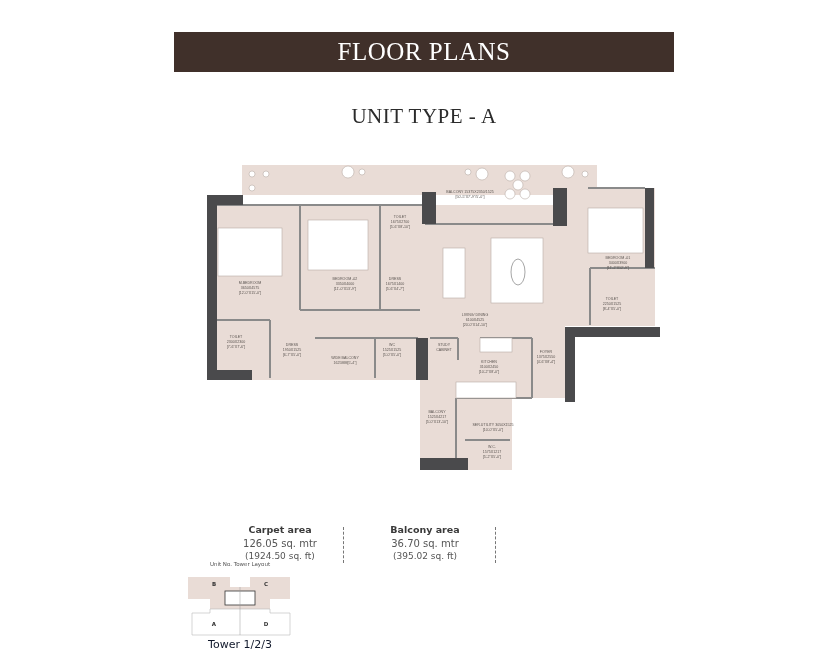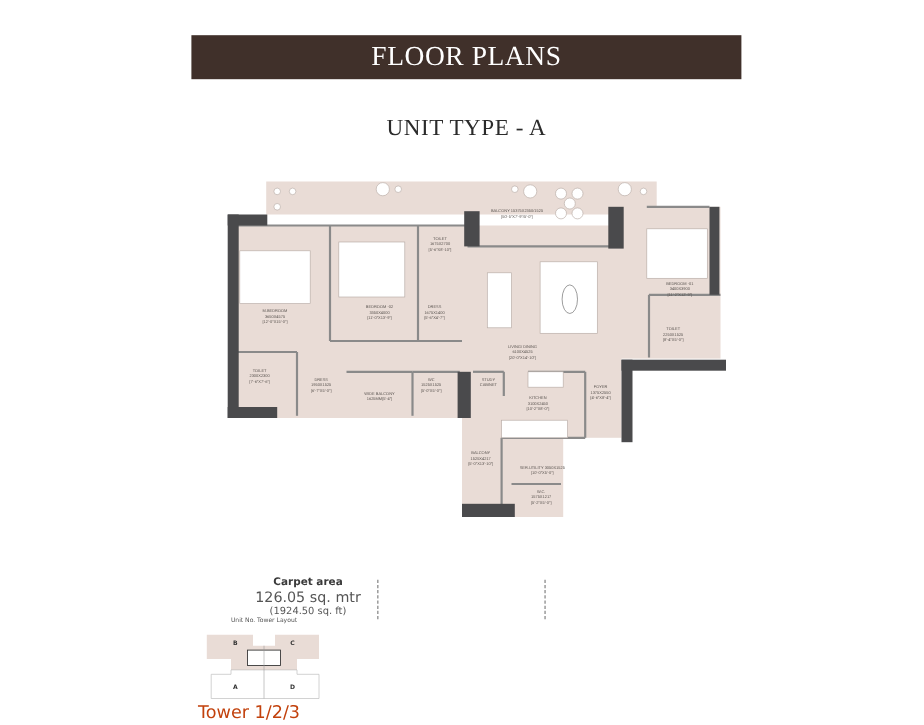--- a/index.html
+++ b/index.html
@@ -6,26 +6,26 @@
   body{width:840px;height:659px;position:relative;overflow:hidden;font-family:"Liberation Sans",sans-serif;color:#3a3a3a;}
   .banner{position:absolute;left:174px;top:32px;width:500px;height:40px;background:#40302a;display:flex;align-items:center;justify-content:center;}
   .banner-title{font-family:"Liberation Serif","DejaVu Serif",serif;color:#ffffff;font-size:25px;letter-spacing:0.5px;}
   .unit-title{position:absolute;left:0;top:104px;width:848px;text-align:center;font-family:"Liberation Serif","DejaVu Serif",serif;font-size:21px;color:#2b2b2b;letter-spacing:0.5px;}
   .plan{position:absolute;left:200px;top:160px;width:470px;height:320px;}
   .plan svg{display:block;}
   .plan text{font-family:"Liberation Sans",sans-serif;fill:#5a5450;}
   .areas{position:absolute;left:200px;top:500px;width:440px;height:50px;margin-top:21px;}
   .area{position:absolute;top:0;width:140px;text-align:center;}
   .area-label{font-family:"DejaVu Sans",sans-serif;font-weight:bold;font-size:9.5px;color:#3a3a3a;margin-top:3px;}
-  .area-val{font-family:"DejaVu Sans",sans-serif;font-size:13px;color:#555;line-height:12px;margin-top:3px;}
+  .area-val{font-family:"DejaVu Sans",sans-serif;font-size:10px;color:#555;line-height:12px;margin-top:3px;}
   .area-val2{font-family:"DejaVu Sans",sans-serif;font-size:9px;color:#555;line-height:12px;}
   .divider{position:absolute;top:6px;width:0;height:36px;border-left:1.5px dashed #777;}
   .tower{position:absolute;left:180px;top:555px;width:120px;height:104px;}
   .tower-caption{position:absolute;left:0;top:6px;width:120px;text-align:center;font-size:5.5px;color:#555;font-family:"DejaVu Sans",sans-serif;}
-  .tower-name{position:absolute;left:0;top:83px;width:120px;font-size:16px;color:#c2410c;font-family:"DejaVu Sans",sans-serif;}
+  .tower-name{position:absolute;left:0;top:83px;width:120px;text-align:center;font-size:11px;color:#0f172a;font-family:"DejaVu Sans",sans-serif;}
   .tower svg{position:absolute;left:0;top:14px;}
 </style>
 </head>
 <body>
 
 <div class="banner">
   <span class="banner-title">FLOOR PLANS</span>
 </div>
 
 <div class="unit-title">UNIT TYPE - A</div>
@@ -163,20 +163,25 @@
   </svg>
 </div>
 
 <div class="areas">
   <div class="area" style="left:10px;">
     <div class="area-label">Carpet area</div>
     <div class="area-val">126.05 sq. mtr</div>
     <div class="area-val2">(1924.50 sq. ft)</div>
   </div>
   <div class="divider" style="left:143px;"></div>
+  <div class="area" style="left:155px;">
+    <div class="area-label">Balcony area</div>
+    <div class="area-val">36.70 sq. mtr</div>
+    <div class="area-val2">(395.02 sq. ft)</div>
+  </div>
   <div class="divider" style="left:295px;"></div>
 </div>
 
 <div class="tower">
   <div class="tower-caption">Unit No. Tower Layout</div>
   <svg width="120" height="68" viewBox="0 0 120 68" xmlns="http://www.w3.org/2000/svg">
     <path d="M8 8 H50 V18 H70 V8 H110 V30 H90 V40 H30 V30 H8 Z" fill="#e9dcd6"></path>
     <path d="M12 44 H30 V40 H90 V44 H110 V66 H12 Z" fill="#ffffff" stroke="#bbbbbb" stroke-width="0.6"></path>
     <rect x="45" y="22" width="30" height="14" fill="#ffffff" stroke="#333" stroke-width="0.8"></rect>
     <line x1="60" y1="18" x2="60" y2="66" stroke="#999" stroke-width="0.5"></line>

